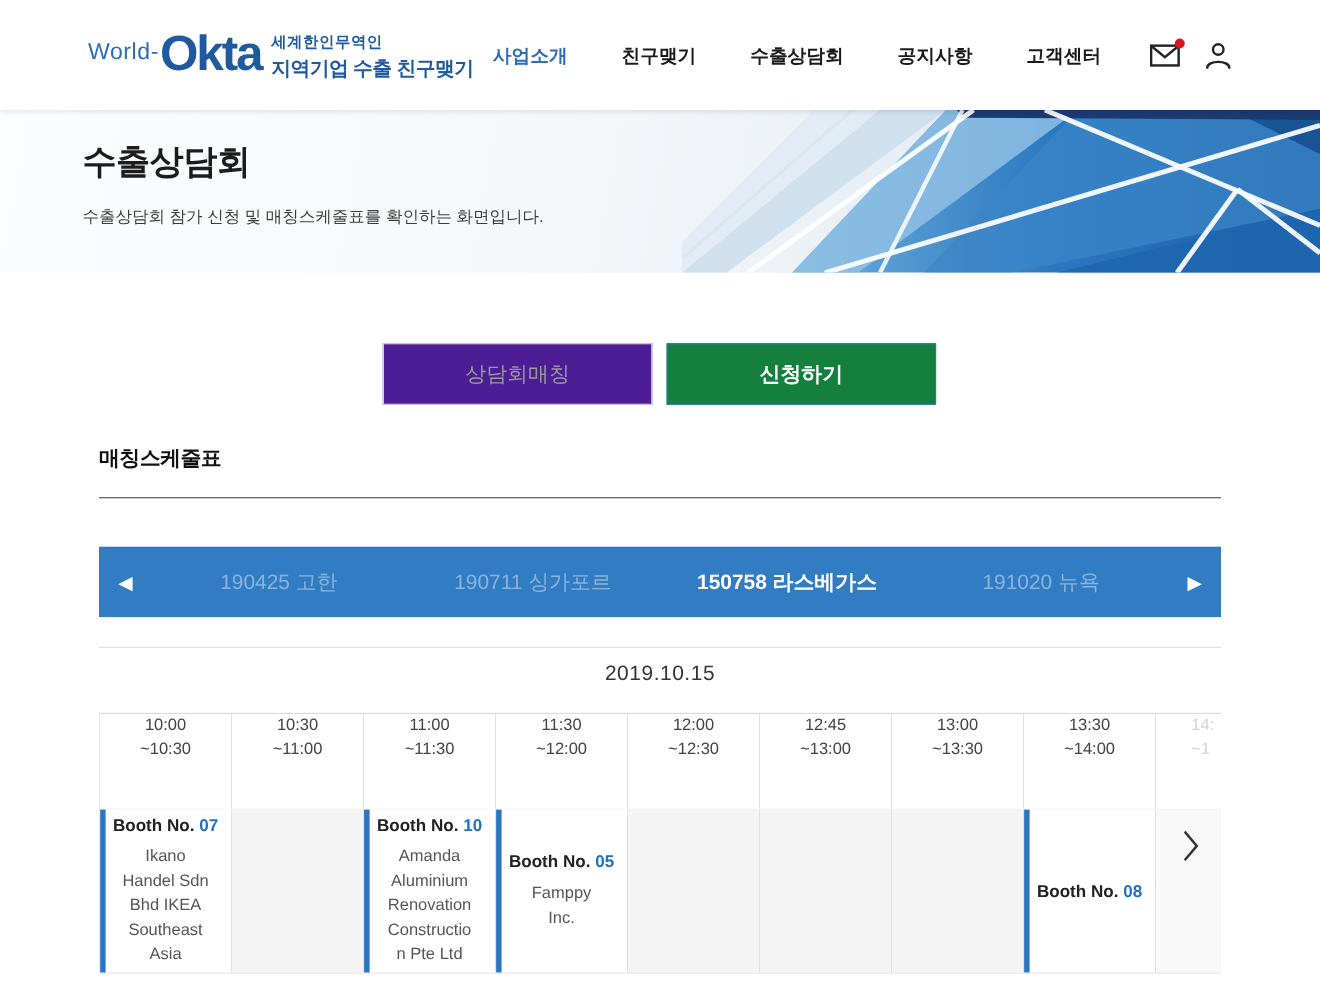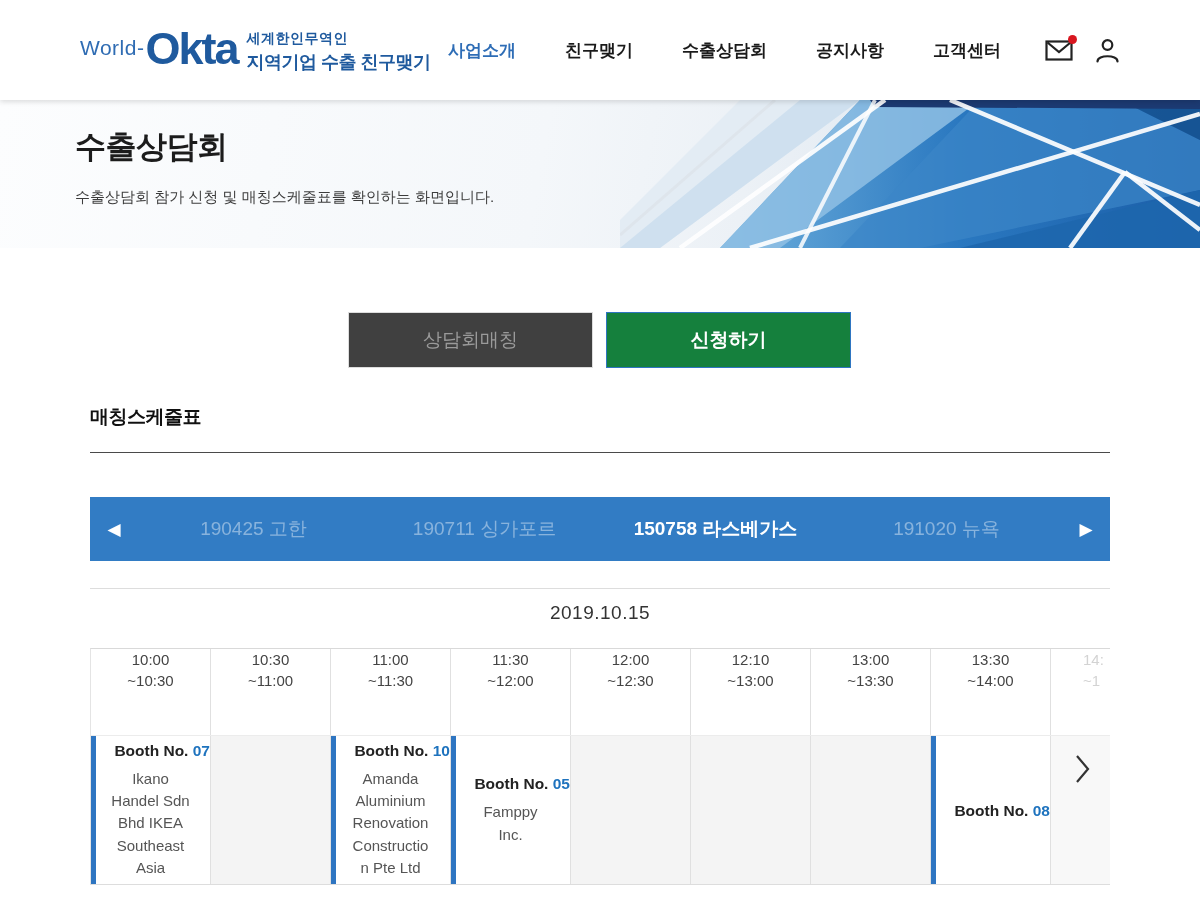--- a/index.html
+++ b/index.html
@@ -37,21 +37,21 @@
     overflow:hidden;
   }
   .hero-art { position:absolute; right:0; top:0; height:148px; width:580px; }
   .hero-title { position:absolute; left:75px; top:26px; font-size:31px; font-weight:bold; color:#1c1c1c; letter-spacing:-.5px; }
   .hero-sub { position:absolute; left:75px; top:88px; font-size:15px; color:#3c3c3c; }
 
   
   .actions { position:absolute; top:312px; left:348px; display:flex; gap:13px; }
   .btn { width:245px; height:56px; display:flex; align-items:center; justify-content:center;
          font-size:19px; cursor:pointer; }
-  .btn-gray { background:#404040; border:1px solid #ddd; color:#9a9a9a;text-align:center; }
+  .btn-gray { background:#4c1d95; border:1px solid #ddd; color:#9a9a9a;text-align:center; }
   .btn-blue { background:#15803d; border:1px solid #2e75c1; color:#fff; font-weight:bold; }
 
   
   .section-title { position:absolute; left:90px; top:404px; font-size:19px; font-weight:bold; color:#111; letter-spacing:-.5px; }
   .section-rule { position:absolute; left:90px; top:452px; width:1020px; border-top:1px solid #4a4a4a; }
 
   
   .tabbar { position:absolute; left:90px; top:497px; width:1020px; height:64px;
             background:#327cc4; display:flex; align-items:center; }
   .tab-arrow { width:48px; text-align:center; font-size:17px; color:#fff; cursor:pointer; flex:none; }
@@ -69,21 +69,21 @@
                 border-left:1px solid #e4e4e4; }
   .trow { display:flex; width:1080px; }
   .thead { height:87px; border-bottom:1px solid #ececec; }
   .tbody { height:149px; }
   .hcell { flex:none; width:120px; border-right:1px solid #e0e0e0; display:flex; flex-direction:column;
            align-items:center; justify-content:flex-start; font-size:15px; color:#444; line-height:1.4; background:#fff; }
   .hcell.faded { color:#d3d3d3; border-right:none; align-items:flex-start; padding-left:32px; }
   .bcell { flex:none; width:120px; border-right:1px solid #e0e0e0; position:relative; background:#fff; }
   .bcell.empty { background:#f4f4f4; }
   .bcell.next-col { background:#f8f8f8; border-right:none; }
-  .bcell.booth { display:flex; flex-direction:column; align-items:flex-end; justify-content:center;
+  .bcell.booth { display:flex; flex-direction:column; align-items:center; justify-content:center;
                  text-align:center; cursor:pointer; }
   .booth-bar { position:absolute; left:0; top:0; bottom:0; width:5px; background:#2e75c1; }
   .booth-title { font-size:15.5px; font-weight:bold; color:#222; white-space:nowrap; }
   .booth-no { color:#1e73be; }
   .company { font-size:15px; color:#555; line-height:1.47; padding:0 20px; margin-top:8px;
              overflow-wrap:break-word; word-break:break-word; max-width:120px; }
   .next-chevron { position:absolute; left:24px; top:18px; cursor:pointer; }
 </style>
 </head>
 <body>
@@ -188,21 +188,21 @@
     </div>
     <div class="hcell">
       <span>11:30</span>
       <span>~12:00</span>
     </div>
     <div class="hcell">
       <span>12:00</span>
       <span>~12:30</span>
     </div>
     <div class="hcell">
-      <span>12:10</span>
+      <span>12:45</span>
       <span>~13:00</span>
     </div>
     <div class="hcell">
       <span>13:00</span>
       <span>~13:30</span>
     </div>
     <div class="hcell">
       <span>13:30</span>
       <span>~14:00</span>
     </div>

